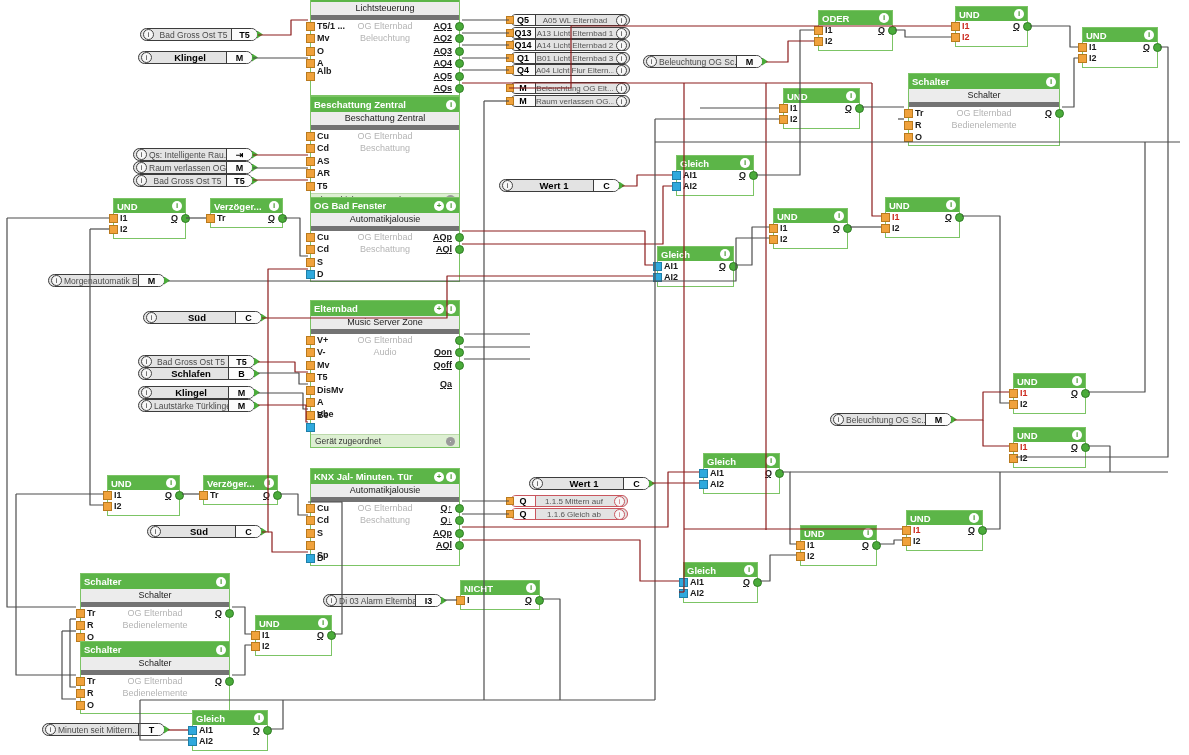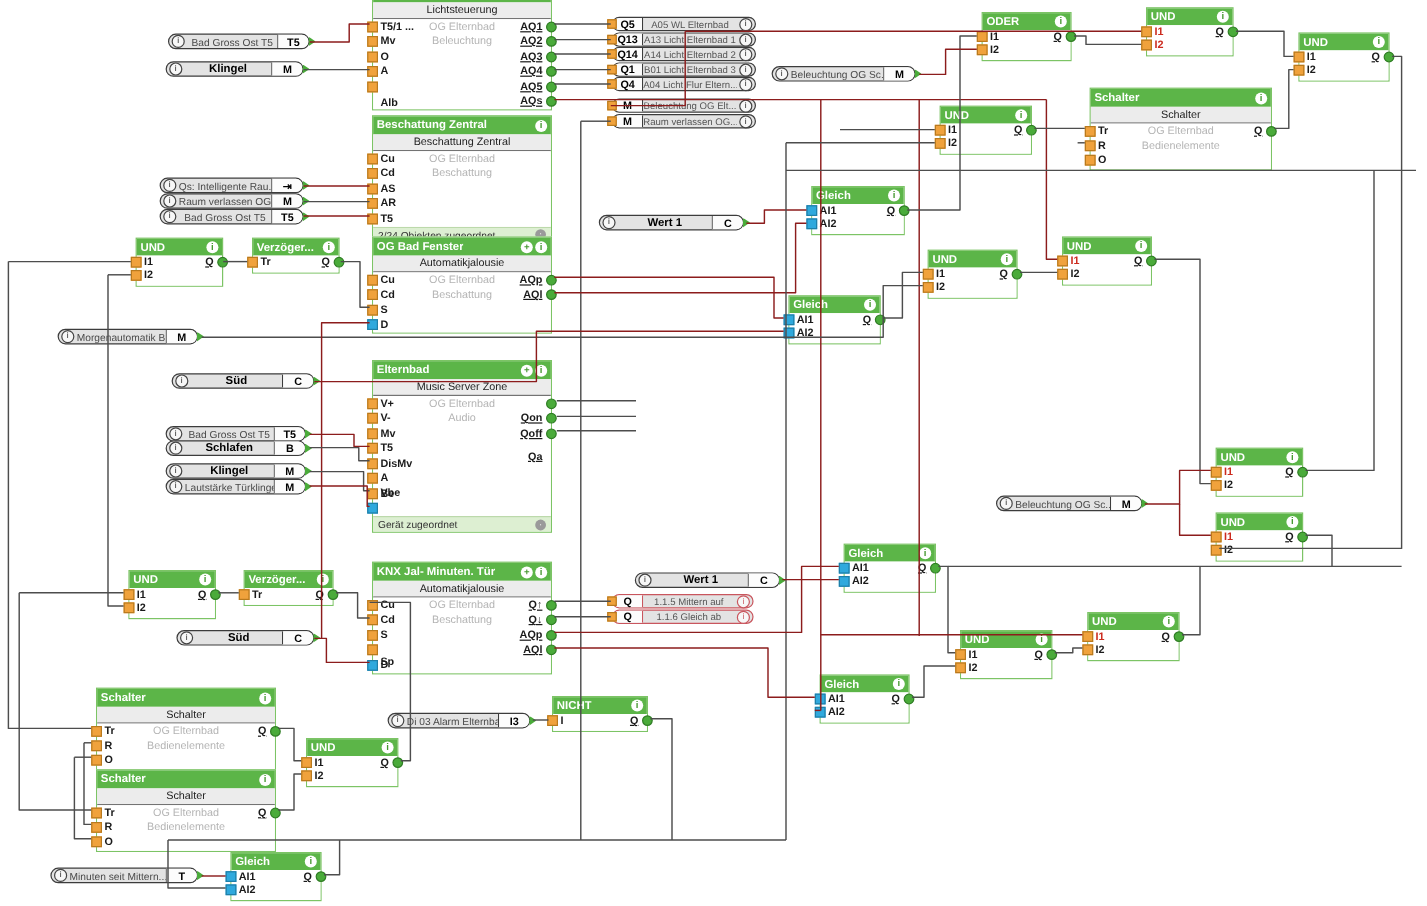--- a/index.html
+++ b/index.html
@@ -6,21 +6,21 @@
     font-family:"Liberation Sans", sans-serif;}
   #canvas{position:relative;width:1189px;height:755px;background:#fff;overflow:hidden;}
   #wires{position:absolute;left:0;top:0;z-index:3;pointer-events:none;}
   .block{position:absolute;z-index:2;border:1px solid #7cc465;background:#fff;box-sizing:border-box;}
   .hdr{background:#5cb548;color:#fff;font-weight:bold;display:flex;align-items:center;
     justify-content:space-between;padding:0 3px;box-sizing:border-box;}
   .hdr .ttl{font-size:9.5px;white-space:nowrap;overflow:hidden;text-overflow:ellipsis;}
   .hicons{display:flex;align-items:center;}
   .hicon{width:10px;height:10px;border-radius:50%;background:#fff;color:#45982f;font-size:8px;
     font-weight:bold;display:inline-flex;align-items:center;justify-content:center;margin-left:2px;line-height:10px;}
-  .sub{background:#ececec;text-align:center;font-size:9px;color:#222;border-bottom:1px solid #737373;
+  .sub{background:#ececec;text-align:center;font-size:9px;color:#222;border-bottom:5px solid #737373;
     white-space:nowrap;overflow:hidden;}
   .body{position:relative;background:#fff;}
   .desc{position:absolute;left:26px;right:26px;text-align:center;color:#b4b4b4;font-size:9px;
     white-space:nowrap;overflow:hidden;}
   .pin-lbl{position:absolute;left:6px;font-size:9px;font-weight:bold;color:#1a1a1a;white-space:nowrap;}
   .pin-lbl.red{color:#cc2a1e;}
   .pout-lbl{position:absolute;right:7px;font-size:9px;font-weight:bold;color:#1a1a1a;white-space:nowrap;text-decoration:underline;}
   .port-in{position:absolute;left:-5px;width:7px;height:7px;background:#f0a23c;border:1px solid #b97a1e;}
   .port-in.blue{background:#2fa9dd;border-color:#1f7fa8;}
   .port-out{position:absolute;right:-5px;width:7px;height:7px;border-radius:50%;background:#4aab3a;border:1px solid #2f7d24;}
@@ -61,21 +61,21 @@
         <div class="desc" style="top: 0.75px;">OG Elternbad</div>
         <div class="desc" style="top: 13.25px;">Beleuchtung</div>
         <span class="pin-lbl" style="top: 0.75px;">T5/1 ...</span>
         <span class="port-in" style="top: 1.75px;"></span>
         <span class="pin-lbl" style="top: 13.25px;">Mv</span>
         <span class="port-in" style="top: 14.25px;"></span>
         <span class="pin-lbl" style="top: 25.75px;">O</span>
         <span class="port-in" style="top: 26.75px;"></span>
         <span class="pin-lbl" style="top: 38.25px;">A</span>
         <span class="port-in" style="top: 39.25px;"></span>
-        <span class="pin-lbl" style="top: 64px;">Alb</span>
+        <span class="pin-lbl" style="top: 46px;">Alb</span>
         <span class="port-in" style="top: 51.75px;"></span>
         <span class="pout-lbl" style="top: 0.75px;">AQ1</span>
         <span class="port-out" style="top: 1.75px;"></span>
         <span class="pout-lbl" style="top: 13.25px;">AQ2</span>
         <span class="port-out" style="top: 14.25px;"></span>
         <span class="pout-lbl" style="top: 25.75px;">AQ3</span>
         <span class="port-out" style="top: 26.75px;"></span>
         <span class="pout-lbl" style="top: 38.25px;">AQ4</span>
         <span class="port-out" style="top: 39.25px;"></span>
         <span class="pout-lbl" style="top: 50.75px;">AQ5</span>

